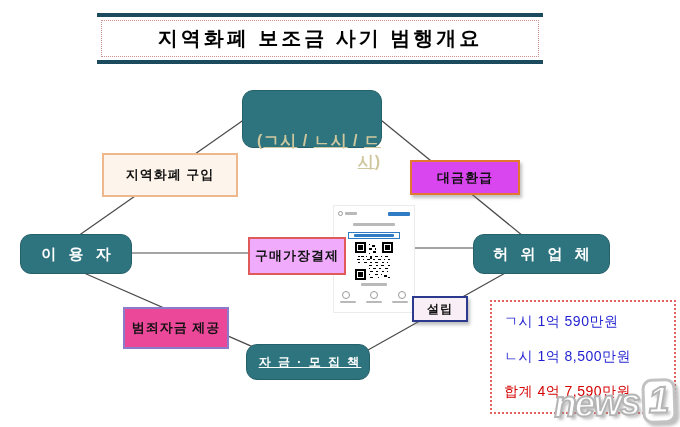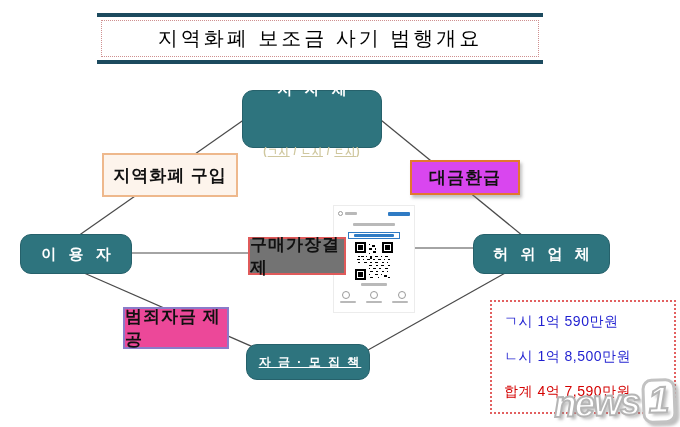--- a/index.html
+++ b/index.html
@@ -3,41 +3,41 @@
 <meta charset="utf-8">
 <style>
   * { box-sizing: border-box; margin: 0; padding: 0; }
   body { background: #fff; font-family: "Liberation Sans", "DejaVu Sans", sans-serif; }
   #stage { position: relative; width: 680px; height: 427px; background: #fff; overflow: hidden; }
 
   
   .title-wrap { position: absolute; left: 97px; top: 13px; width: 446px;
     border-top: 4px solid #1c4a5e; border-bottom: 4px solid #1c4a5e; padding: 3px 4px; }
   .title-box { border: 1px dotted #cf9090; text-align: center; font-size: 20px;
-    font-weight: normal; letter-spacing: 3px; color: #000; padding: 4px 0; }
+    font-weight: bold; letter-spacing: 3px; color: #000; padding: 4px 0; }
 
   
   svg.lines { position: absolute; left: 0; top: 0; z-index: 1; }
   svg.lines line { stroke: #4a4a4a; stroke-width: 1.2; }
 
   
   .node { position: absolute; z-index: 3; background: #2e747e; border: 1px solid #26616b;
     border-radius: 11px; color: #fff; font-weight: bold; display: flex; flex-direction: column;
     align-items: center; justify-content: center; letter-spacing: 4px; font-size: 15px;
     text-indent: 4px; gap: 43px; }
-  .node .sub { color: #cfc79e; font-size: 10px; font-weight: bold; letter-spacing: 1px;
+  .node .sub { color: #cfc79e; font-size: 16px; font-weight: bold; letter-spacing: 1px;
     margin-top: 3px; text-indent: 0; text-align: right; }
   .node .sub .city { text-decoration: underline; }
 
   
   .tag { position: absolute; z-index: 4; display: flex; align-items: center; justify-content: center;
-    font-weight: bold; font-size: 17px; color: #111; letter-spacing: 1px; background: #fdf4ec;
+    font-weight: bold; font-size: 13px; color: #111; letter-spacing: 1px; background: #fdf4ec;
     border: 2px solid #eeb88c; }
   .tag-refund { border-color: #e2772f; background: #d946ef; box-shadow: 2px 3px 3px rgba(120,120,120,.45); }
-  .tag-payment { border-color: #e05a5a; background: #737373; }
+  .tag-payment { border-color: #e05a5a; background: #f0abfc; }
   .tag-crime { border-color: #8a7cc9; background: #ec4899; }
   .tag-establish { border-color: #2b3a8f; background: #f9eef5; font-size: 12px;
     box-shadow: 2px 3px 3px rgba(120,120,120,.45); }
 
   
   .phone { position: absolute; left: 333px; top: 205px; width: 82px; height: 108px; z-index: 3;
     background: #fff; border: 1px solid #ececec; padding: 3px 4px; }
   .bar { background: #b9b9b9; height: 3px; border-radius: 1px; }
   .bar.blue { background: #2f7bc4; }
   .phone-top { display: flex; justify-content: space-between; align-items: center; margin-top: 2px; }
@@ -103,20 +103,21 @@
   </div>
 
   <div class="tag" style="left:102px; top:153px; width:136px; height:44px;">지역화폐 구입</div>
 
   <div class="tag tag-refund" style="left:410px; top:160px; width:110px; height:35px;">대금환급</div>
 
   <div class="tag tag-payment" style="left:248px; top:237px; width:98px; height:38px;">구매가장결제</div>
 
   <div class="tag tag-crime" style="left:123px; top:307px; width:106px; height:42px;">범죄자금 제공</div>
 
+  <div class="tag tag-establish" style="left:412px; top:296px; width:56px; height:26px;">설립</div>
 
   <div class="phone">
     <div class="phone-top">
       <span style="display:flex; align-items:center; gap:2px;">
         <span class="dot"></span>
           <span class="bar" style="width:12px;"></span>
       </span>
       <span class="bar blue" style="width:22px; height:4px;"></span>
     </div>
     <div class="bar" style="width:42px; margin:7px auto 0;"></div>

